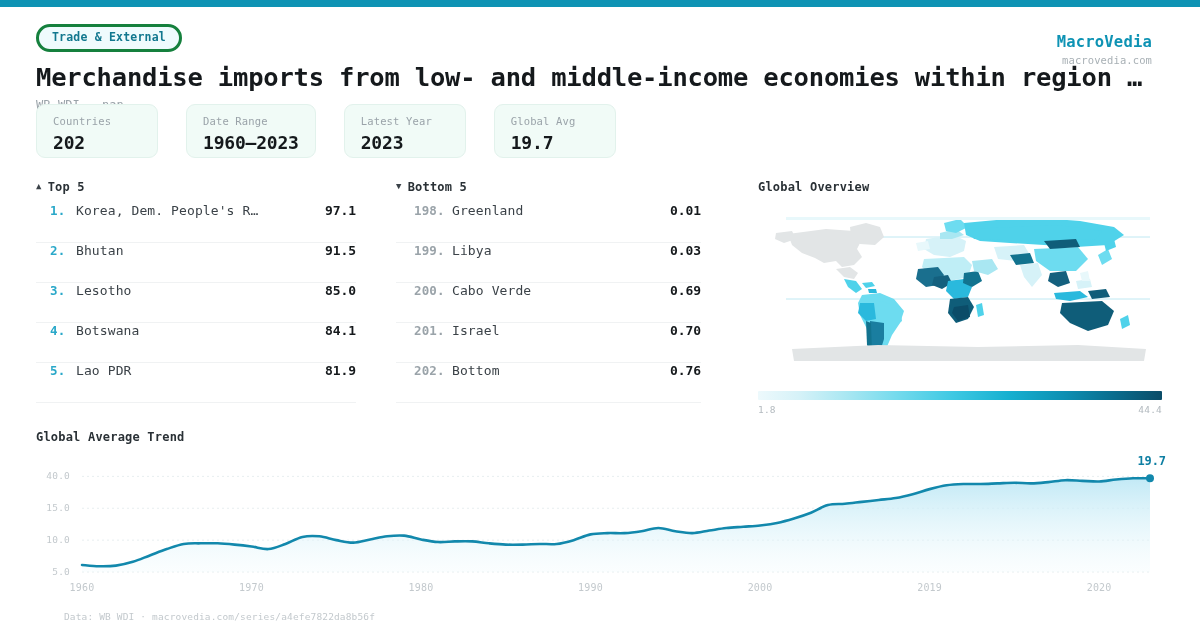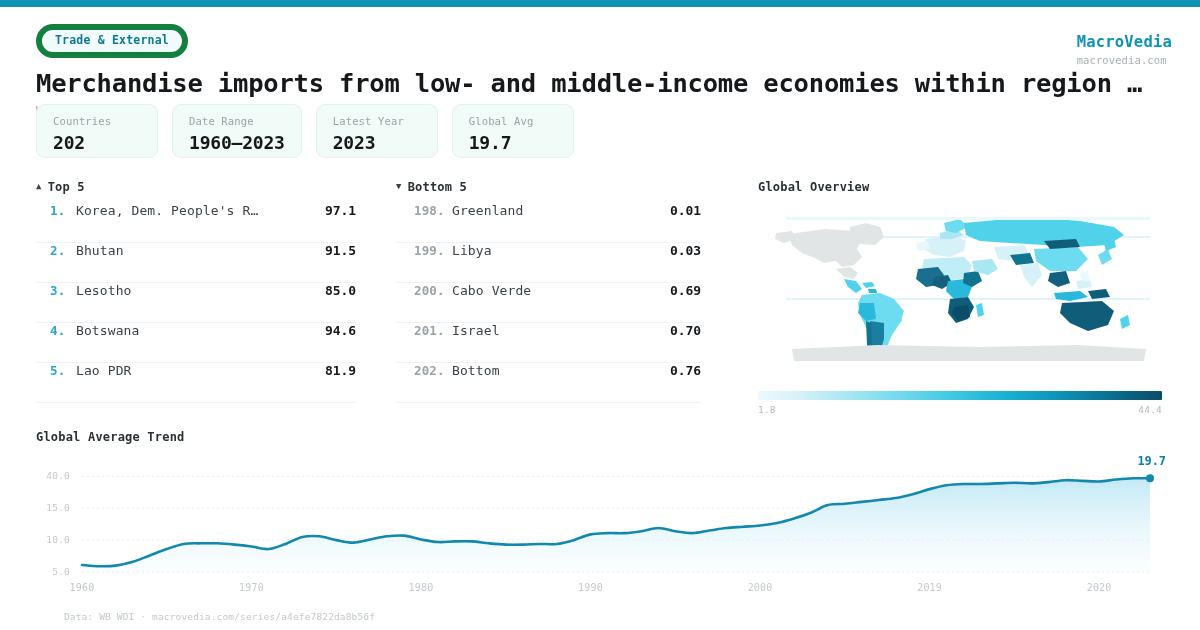--- a/index.html
+++ b/index.html
@@ -22,21 +22,21 @@
     position: absolute; left: 0; top: 0;
     width: 1200px; height: 7px;
     background: #0e93b4;
   }
 
   
   .header { position: absolute; left: 36px; top: 24px; width: 1000px; }
   .badge {
     display: inline-block;
     padding: 4px 13px 5px 13px;
-    border: 6px solid #15803d;
+    border: 3px solid #15803d;
     border-radius: 999px;
     background: #effbfd;
     color: #12788f;
     font-size: 11.5px;
     font-weight: bold;
     letter-spacing: 0.2px;
     line-height: 1.1;
   }
   .title {
     margin-top: 11px;
@@ -47,35 +47,35 @@
     white-space: nowrap;
     line-height: 1.12;
   }
   .subtitle {
     margin-top: 7px;
     font-size: 12px;
     color: #9aa3a9;
     letter-spacing: 0.1px;
   }
   .brand {
-    position: absolute; right: 28px; top: 33px;
-    text-align: left;
+    position: absolute; right: 48px; top: 33px;
+    text-align: right;
     margin-left: 47px;
   }
   .brand-name {
     font-size: 15.5px; font-weight: bold;
     color: #0e93b4; letter-spacing: 0.2px;
   }
   .brand-url {
     margin-top: 3px;
     font-size: 10.5px; color: #a8b0b5; letter-spacing: 0.1px;
   }
 
   
-  .stats { position: absolute; left: 36px; top: 104px; display: flex; gap: 14px; }
+  .stats { position: absolute; left: 36px; top: 104px; display: flex; gap: 28px; }
   .stat-card {
     background: #f1fbf7;
     border: 1px solid #e2f2ec;
     border-radius: 9px;
     padding: 11px 16px 12px 16px;
     min-width: 122px;
     height: 54px;
   }
   .stat-label {
     font-size: 10.5px; color: #9aa3a9; letter-spacing: 0.15px; line-height: 1.1;
@@ -233,21 +233,21 @@
       <span class="rank-val">91.5</span>
     </div>
     <div class="rank-row">
       <span class="rank-num">3.</span>
       <span class="rank-name">Lesotho</span>
       <span class="rank-val">85.0</span>
     </div>
     <div class="rank-row">
       <span class="rank-num">4.</span>
       <span class="rank-name">Botswana</span>
-      <span class="rank-val">94.6</span>
+      <span class="rank-val">84.1</span>
     </div>
     <div class="rank-row">
       <span class="rank-num">5.</span>
       <span class="rank-name">Lao PDR</span>
       <span class="rank-val">81.9</span>
     </div>
   </div>
 
   <div class="rank-col" id="bottom-col">
     <div class="rank-head">

